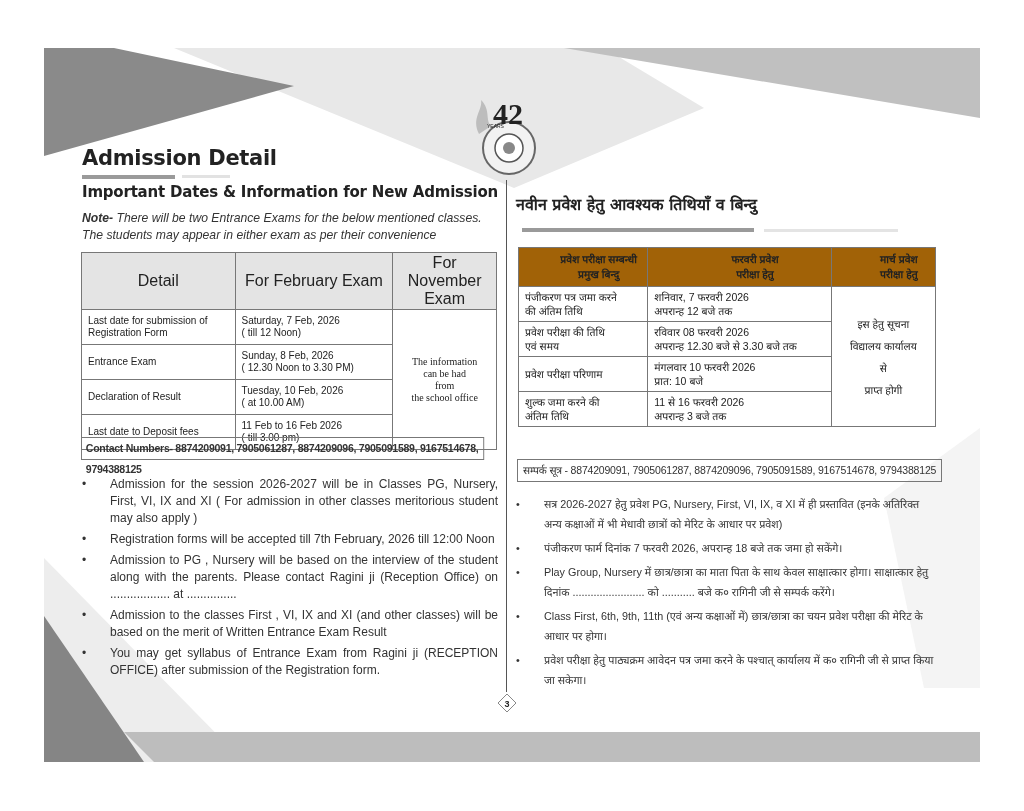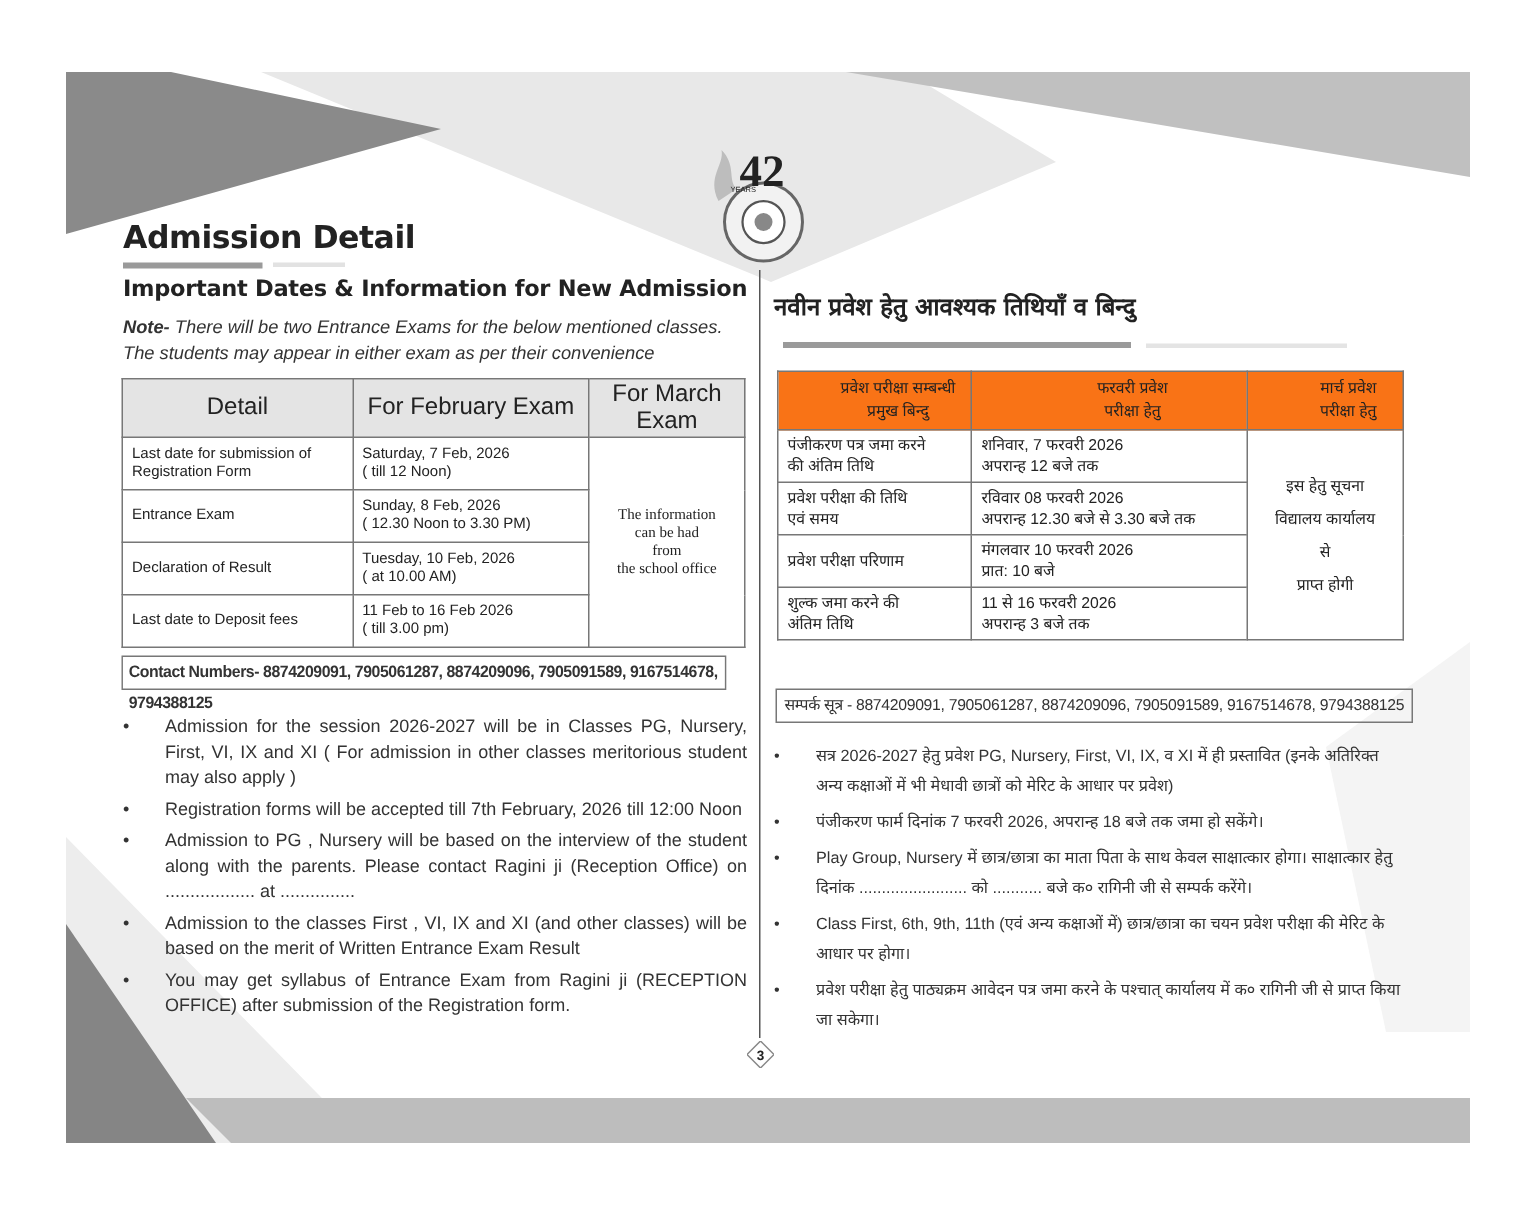--- a/index.html
+++ b/index.html
@@ -22,21 +22,21 @@
   ul.blist { position:absolute; margin:0; padding:0; list-style:none; }
   ul.blist li { position:relative; padding-left:28px; }
   ul.blist li .dot { position:absolute; left:0; top:0; }
   .enlist { left:38px; top:428px; width:416px; font-size:12px; line-height:17px; color:#333; text-align:justify; }
   .enlist li { margin-bottom:4px; }
   .divider { left:462px; top:132px; width:1px; height:512px; background:#555; }
   .hi-title { left:472px; top:145px; font-size:16px; font-weight:bold; color:#222; font-family:"DejaVu Sans", sans-serif; }
   .hbar1 { left:478px; top:180px; width:232px; height:4px; background:#9a9a9a; }
   .hbar2 { left:720px; top:181px; width:134px; height:3px; background:#e4e4e4; }
   .hitab { position:absolute; left:474px; top:199px; width:418px; font-size:10.5px; color:#222; }
-  .hitab th { background:#f97316; border:1px solid #777; font-weight:normal; font-size:10.5px; height:36px; line-height:15px;padding-left:32px; }
+  .hitab th { background:#a16207; border:1px solid #777; font-weight:bold; font-size:10.5px; height:36px; line-height:15px;padding-left:32px; }
   .hitab td { border:1px solid #777; padding:3px 6px; height:28px; line-height:14px; vertical-align:middle; }
   .hitab td.m { text-align:center; line-height:22px; }
   .hcontact { left:473px; top:411px; width:418px; height:21px; border:1px solid #777; font-size:10.5px; line-height:21px; padding-left:5px; color:#333; letter-spacing:-0.2px; }
   .hilist { left:472px; top:446px; width:420px; font-size:10.8px; line-height:20px; color:#333; }
   .hilist li { margin-bottom:4px; }
   .pgnum { left:454px; top:646px; width:18px; height:18px; }
   .logo { left:425px; top:40px; width:78px; height:92px; }
 </style>
 </head>
 <body>
@@ -65,21 +65,21 @@
   <div class="abs bar1"></div>
   <div class="abs bar2"></div>
   <div class="abs h2">Important Dates &amp; Information for New Admission</div>
   <div class="abs note"><b>Note-</b><span> There will be two Entrance Exams for the below mentioned classes. The students may appear in either exam as per their convenience</span></div>
 
   <table class="entab">
     <thead>
       <tr>
         <th style="width:37%">Detail</th>
         <th style="width:38%">For February Exam</th>
-        <th style="width:25%">For March Exam</th>
+        <th style="width:25%">For November Exam</th>
       </tr>
     </thead>
     <tbody>
       <tr>
         <td>Last date for submission of Registration Form</td>
         <td><span>Saturday, 7 Feb, 2026</span><br><span>( till 12 Noon)</span></td>
         <td class="m" rowspan="4">
           <span>The information</span><br>
           <span>can be had</span><br>
           <span>from</span><br>

